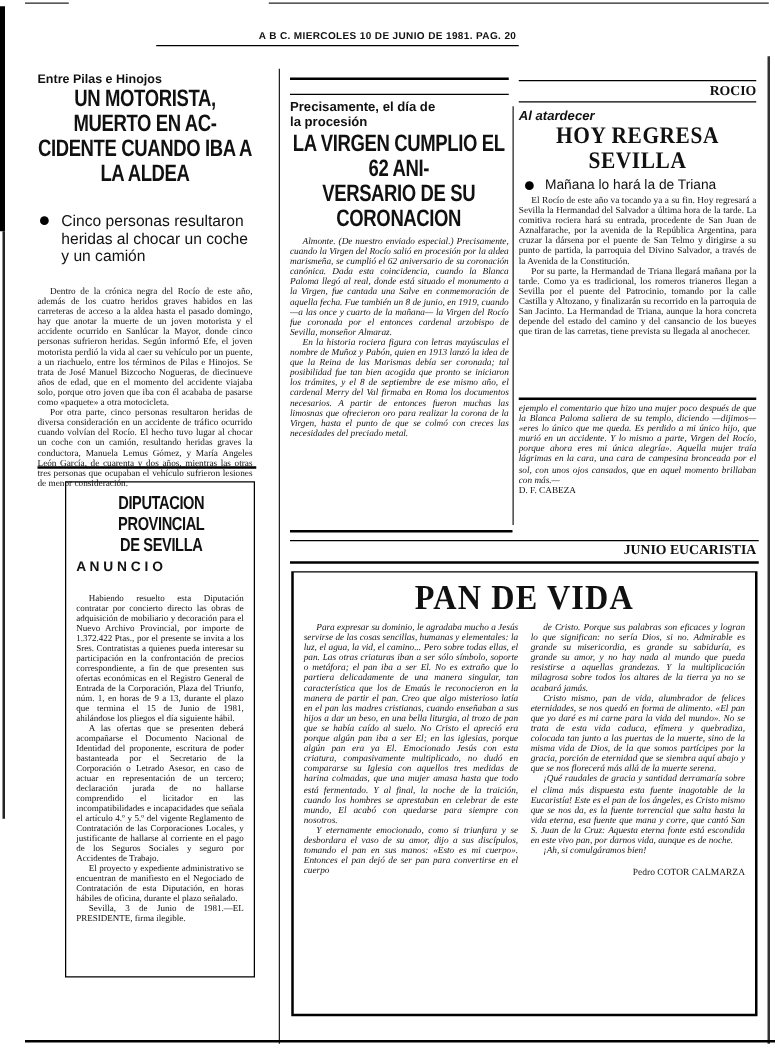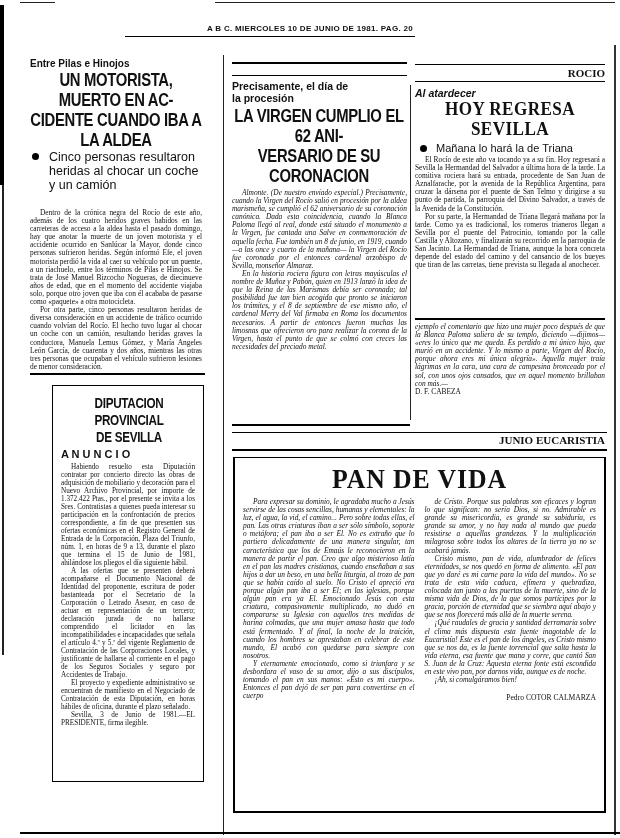--- a/index.html
+++ b/index.html
@@ -44,40 +44,40 @@
 
 <div class="header">A B C.  MIERCOLES 10 DE JUNIO DE 1981.  PAG. 20</div>
 <div class="header-rule"></div>
 
 <div class="col" style="left:30px;top:58px;width:172px;">
   <div class="kicker" style="font-size:10px;line-height:12px;">Entre Pilas e Hinojos</div>
   <div class="headline" style="font-size:19px;line-height:20px;width:220px;margin-left:-24px;">
     <div>UN MOTORISTA, MUERTO EN AC-</div>
     <div>CIDENTE CUANDO IBA A LA ALDEA</div>
   </div>
-  <div class="sub" style="margin-top:0;font-size:12.5px;line-height:14px;">
+  <div class="sub" style="margin-top:20px;font-size:12.5px;line-height:14px;">
     <span class="bullet" style="margin:3px 10px 0 2px;"></span>
     <span>Cinco personas resultaron heridas al chocar un coche y un camión</span>
   </div>
   <div class="body-text" style="margin-top:17px;">
     <p>Dentro de la crónica negra del Rocío de este año, además de los cuatro heridos graves habidos en las carreteras de acceso a la aldea hasta el pasado domingo, hay que anotar la muerte de un joven motorista y el accidente ocurrido en Sanlúcar la Mayor, donde cinco personas sufrieron heridas. Según informó Efe, el joven motorista perdió la vida al caer su vehículo por un puente, a un riachuelo, entre los términos de Pilas e Hinojos. Se trata de José Manuel Bizcocho Nogueras, de diecinueve años de edad, que en el momento del accidente viajaba solo, porque otro joven que iba con él acababa de pasarse como «paquete» a otra motocicleta.</p>
     <p>Por otra parte, cinco personas resultaron heridas de diversa consideración en un accidente de tráfico ocurrido cuando volvían del Rocío. El hecho tuvo lugar al chocar un coche con un camión, resultando heridas graves la conductora, Manuela Lemus Gómez, y María Angeles León García, de cuarenta y dos años, mientras las otras tres personas que ocupaban el vehículo sufrieron lesiones de menor consideración.</p>
   </div>
 </div>
 
 <div class="rule" style="left:30px;top:373px;width:175px;height:2px;"></div>
 <div class="vrule" style="left:223px;top:55px;height:780px;"></div>
 
 <div class="box" style="left:52px;top:385px;width:152px;height:397px;padding:6px 8px;">
   <div class="headline" style="font-size:15px;line-height:17px;width:170px;margin-left:-17px;margin-top:2px;">
     <div>DIPUTACION PROVINCIAL</div>
     <div>DE SEVILLA</div>
   </div>
   <div class="kicker" style="font-size:11px;line-height:14px;margin-top:2px;">A N U N C I O</div>
-  <div class="body-text" style="margin-top:2px;font-size:7.2px;line-height:8px;">
+  <div class="body-text" style="margin-top:14px;font-size:7.2px;line-height:8px;">
     <p>Habiendo resuelto esta Diputación contratar por concierto directo las obras de adquisición de mobiliario y decoración para el Nuevo Archivo Provincial, por importe de 1.372.422 Ptas., por el presente se invita a los Sres. Contratistas a quienes pueda interesar su participación en la confrontación de precios correspondiente, a fin de que presenten sus ofertas económicas en el Registro General de Entrada de la Corporación, Plaza del Triunfo, núm. 1, en horas de 9 a 13, durante el plazo que termina el 15 de Junio de 1981, ahilándose los pliegos el día siguiente hábil.</p>
     <p>A las ofertas que se presenten deberá acompañarse el Documento Nacional de Identidad del proponente, escritura de poder bastanteada por el Secretario de la Corporación o Letrado Asesor, en caso de actuar en representación de un tercero; declaración jurada de no hallarse comprendido el licitador en las incompatibilidades e incapacidades que señala el artículo 4.º y 5.º del vigente Reglamento de Contratación de las Corporaciones Locales, y justificante de hallarse al corriente en el pago de los Seguros Sociales y seguro por Accidentes de Trabajo.</p>
     <p>El proyecto y expediente administrativo se encuentran de manifiesto en el Negociado de Contratación de esta Diputación, en horas hábiles de oficina, durante el plazo señalado.</p>
     <p>Sevilla, 3 de Junio de 1981.—EL PRESIDENTE, firma ilegible.</p>
   </div>
 </div>
 
 <div class="rule" style="left:20px;top:832px;width:600px;height:2px;"></div>
 
 <div class="rule" style="left:232px;top:62px;width:175px;height:2px;"></div>

